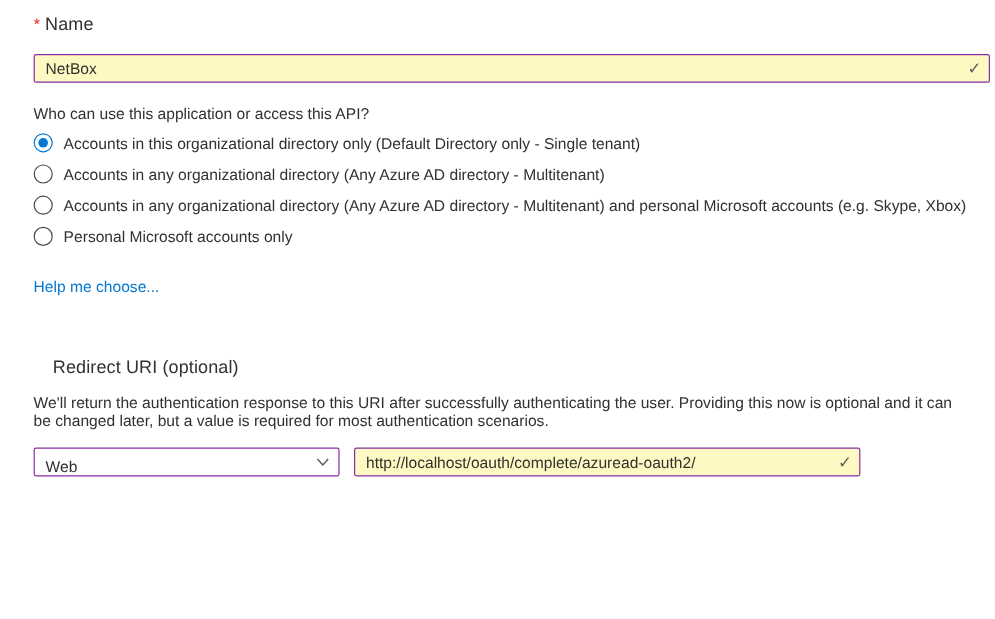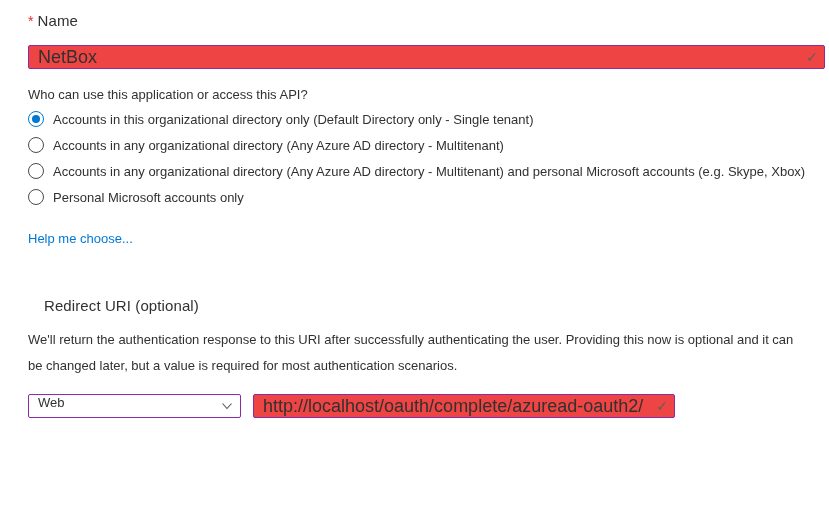--- a/index.html
+++ b/index.html
@@ -34,24 +34,24 @@
     margin-top: 16px;
     width: 797px;
     height: 24px;
   }
   .text-input {
     width: 100%; height: 100%;
     border: 1px solid #8a2da5;
     border-radius: 2px;
     padding: 0 26px 0 9px;
     font-family: "Liberation Sans", "DejaVu Sans", sans-serif;
-    font-size: 18px;
+    font-size: 13px;
     color: #323130;
     outline: none;
-    background: #ef4444;
+    background: #fef9c3;
   }
   .valid-check {
     position: absolute;
     right: 7px; top: 50%;
     transform: translateY(-52%);
     font-size: 14px;
     color: #5f5f5f;
     pointer-events: none;
     line-height: 1;
   }
@@ -100,37 +100,37 @@
     color: #0078d4;
     text-decoration: none;
     cursor: pointer;
   }
 
   
   .redirect-heading { margin-top: 50px; margin-left: 16px; }
   .redirect-desc {
     margin-top: 13px;
     font-size: 13px;
-    line-height: 26px;
+    line-height: 15px;
     max-width: 800px;
     color: #323130;
   }
   .redirect-row {
     margin-top: 15px;
     display: flex;
     align-items: center;
   }
   .platform-select {
     position: relative;
-    width: 213px; height: 24px;
+    width: 255px; height: 24px;
     border: 1px solid #8a2da5;
     border-radius: 2px;
     background: #fff;
     display: flex;
-    align-items: flex-start;
+    align-items: flex-end;
     padding: 0 26px 0 9px;
     font-size: 13px;
     color: #323130;
     cursor: pointer;
   }
   .chevron {
     position: absolute;
     right: 7px; top: 50%;
     transform: translateY(-50%);
     width: 12px; height: 12px;

